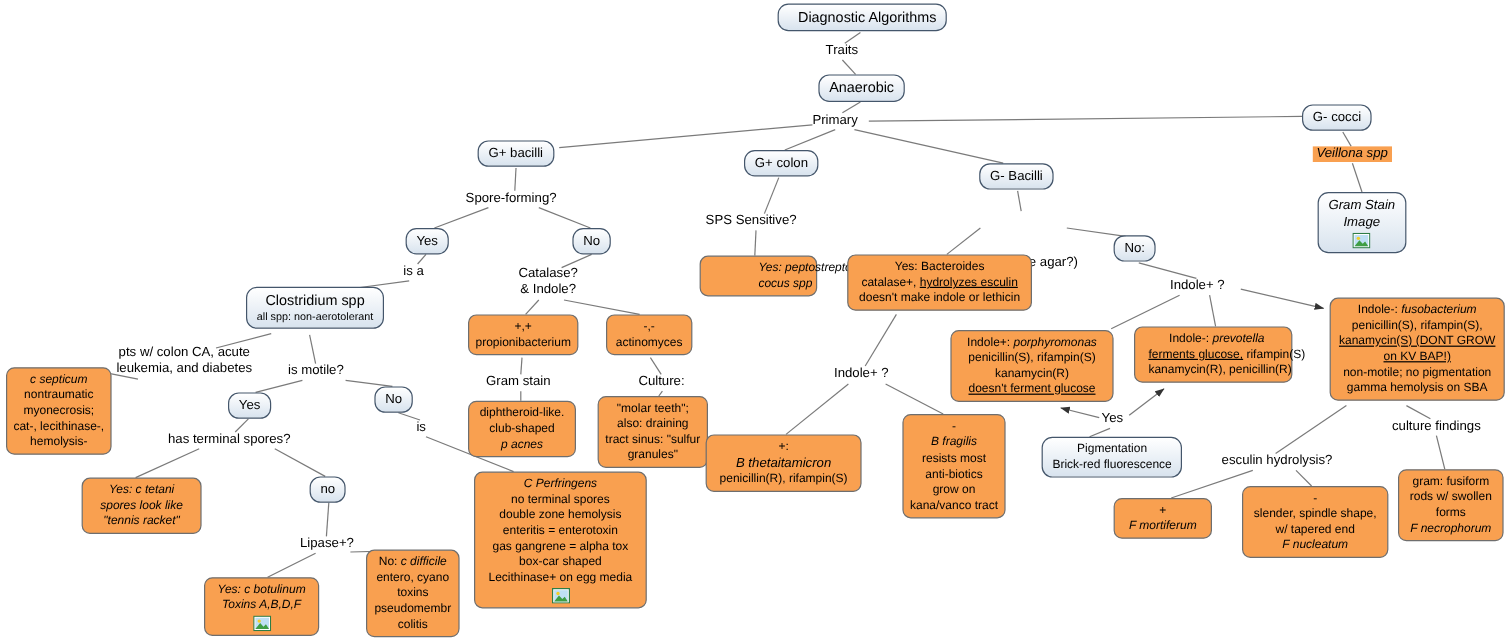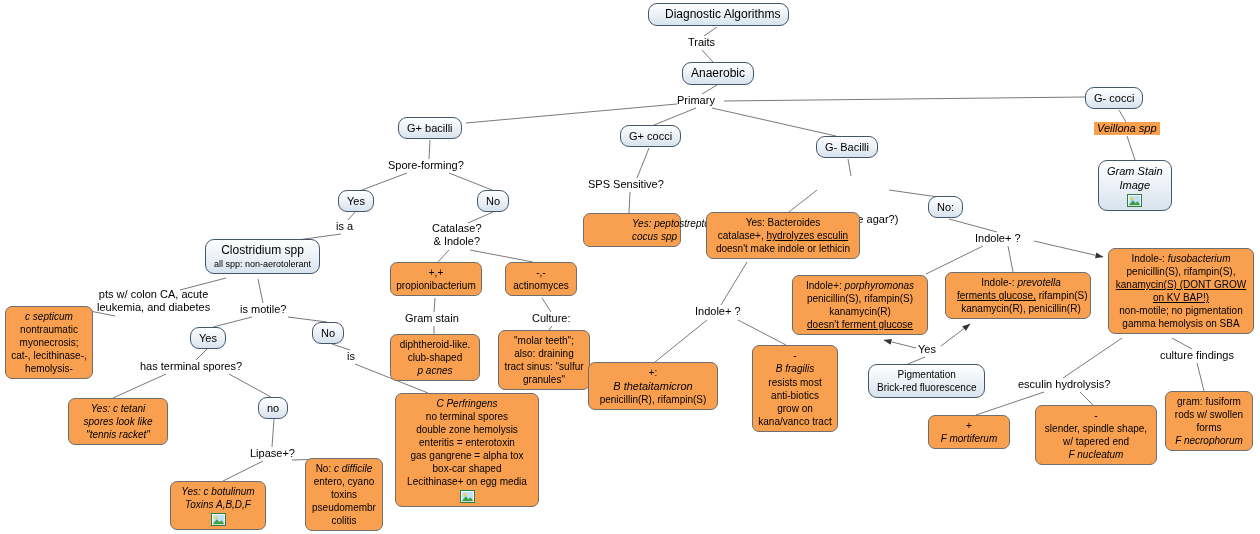--- a/index.html
+++ b/index.html
@@ -92,21 +92,21 @@
       <div class="node white" style="left: 682px; top: 62px;">
         <div class="ln" style="font-size: 12px; line-height: 15px;"><span>Anaerobic</span></div>
       </div>
       <div class="node label" style="left: 677px; top: 94px;">
         <div class="ln"><span>Primary</span></div>
       </div>
       <div class="node white" style="left: 398px; top: 117px;">
         <div class="ln"><span>G+ bacilli</span></div>
       </div>
       <div class="node white" style="left: 620px; top: 125px;">
-        <div class="ln"><span>G+ cocci</span></div>
+        <div class="ln"><span>G+ colon</span></div>
       </div>
       <div class="node white" style="left: 816px; top: 136px;">
         <div class="ln"><span>G- Bacilli</span></div>
       </div>
       <div class="node white" style="left: 1085px; top: 87px;">
         <div class="ln"><span>G- cocci</span></div>
       </div>
       <div class="node highlight" style="left: 1094px; top: 122px;">
         <div class="ln"><span class="it">Veillona spp</span></div>
       </div>
@@ -218,21 +218,21 @@
       </div>
       <div class="node label" style="left: 695px; top: 305px;">
         <div class="ln"><span>Indole+ ?</span></div>
       </div>
       <div class="node orange" style="left: 792px; top: 275px; width: 136px;">
         <div class="ln"><span>Indole+: </span><span class="it">porphyromonas</span></div>
         <div class="ln"><span>penicillin(S), rifampin(S)</span></div>
         <div class="ln"><span>kanamycin(R)</span></div>
         <div class="ln"><span class="un">doesn't ferment glucose</span></div>
       </div>
-      <div class="node orange" style="left: 945px; top: 272px; width: 146px; padding-left: 11px;">
+      <div class="node orange" style="left: 945px; top: 272px; width: 132px; padding-left: 11px;">
         <div class="ln"><span>Indole-: </span><span class="it">prevotella</span></div>
         <div class="ln"><span class="un">ferments glucose,</span><span> rifampin(S)</span></div>
         <div class="ln"><span>kanamycin(R), penicillin(R)</span></div>
       </div>
       <div class="node label" style="left: 140px; top: 360px;">
         <div class="ln"><span>has terminal spores?</span></div>
       </div>
       <div class="node label" style="left: 347px; top: 350px; text-align: right;">
         <div class="ln"><span>is</span></div>
       </div>

